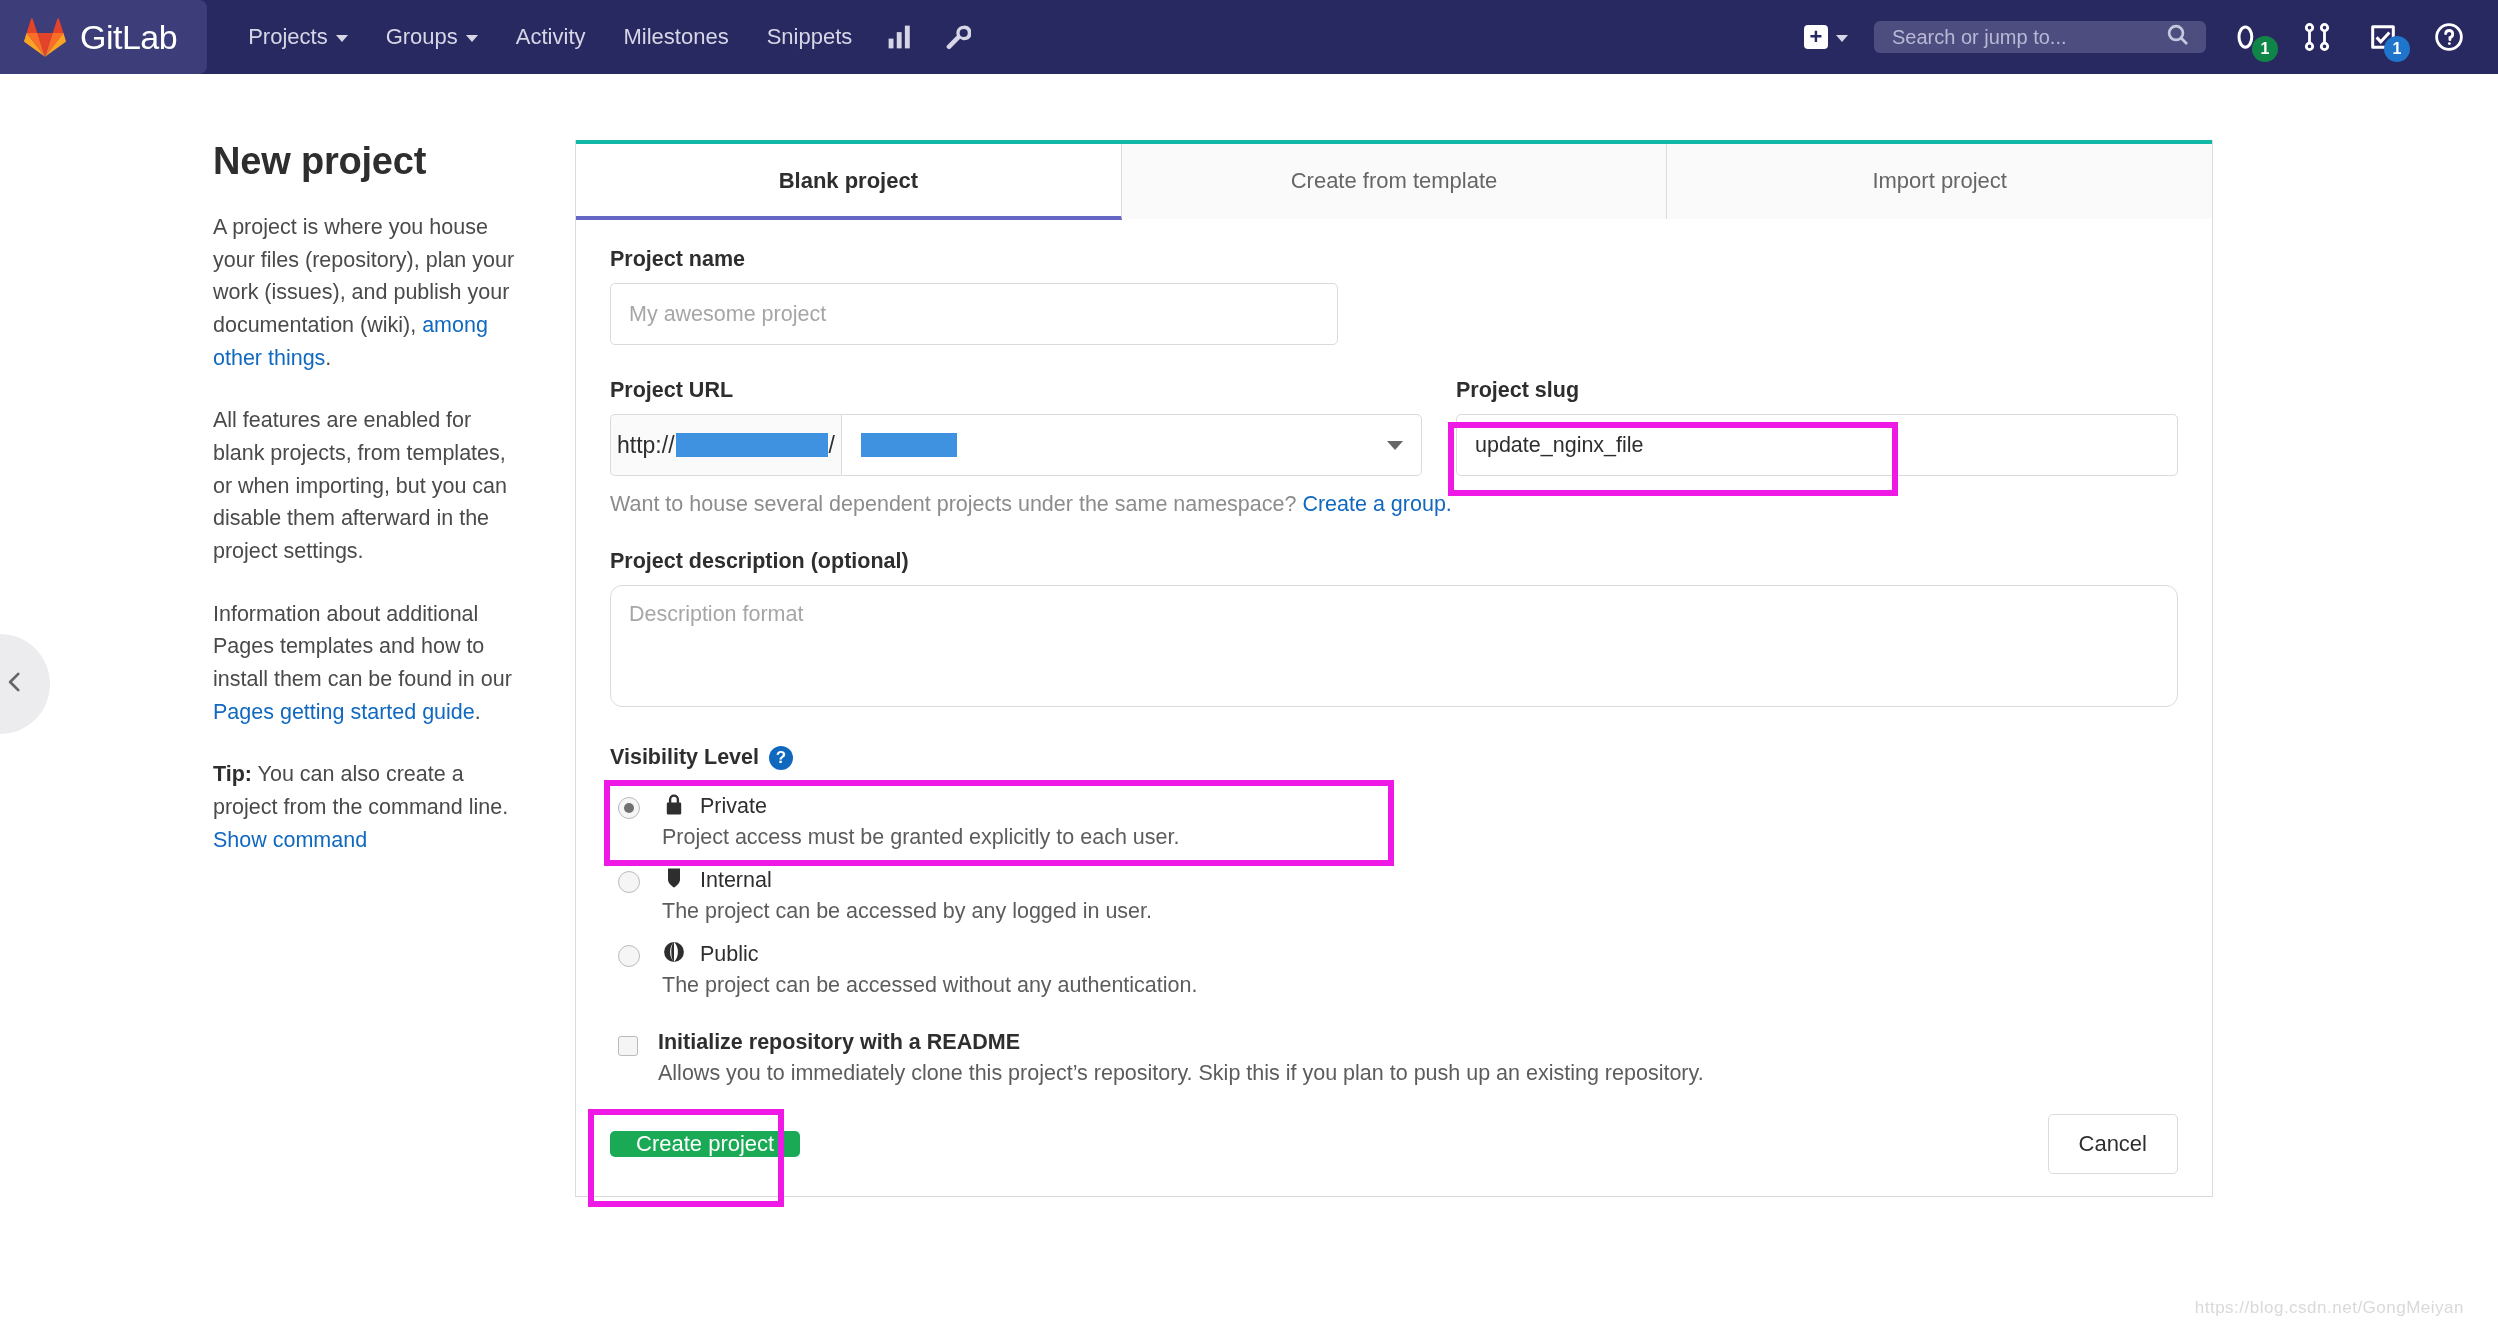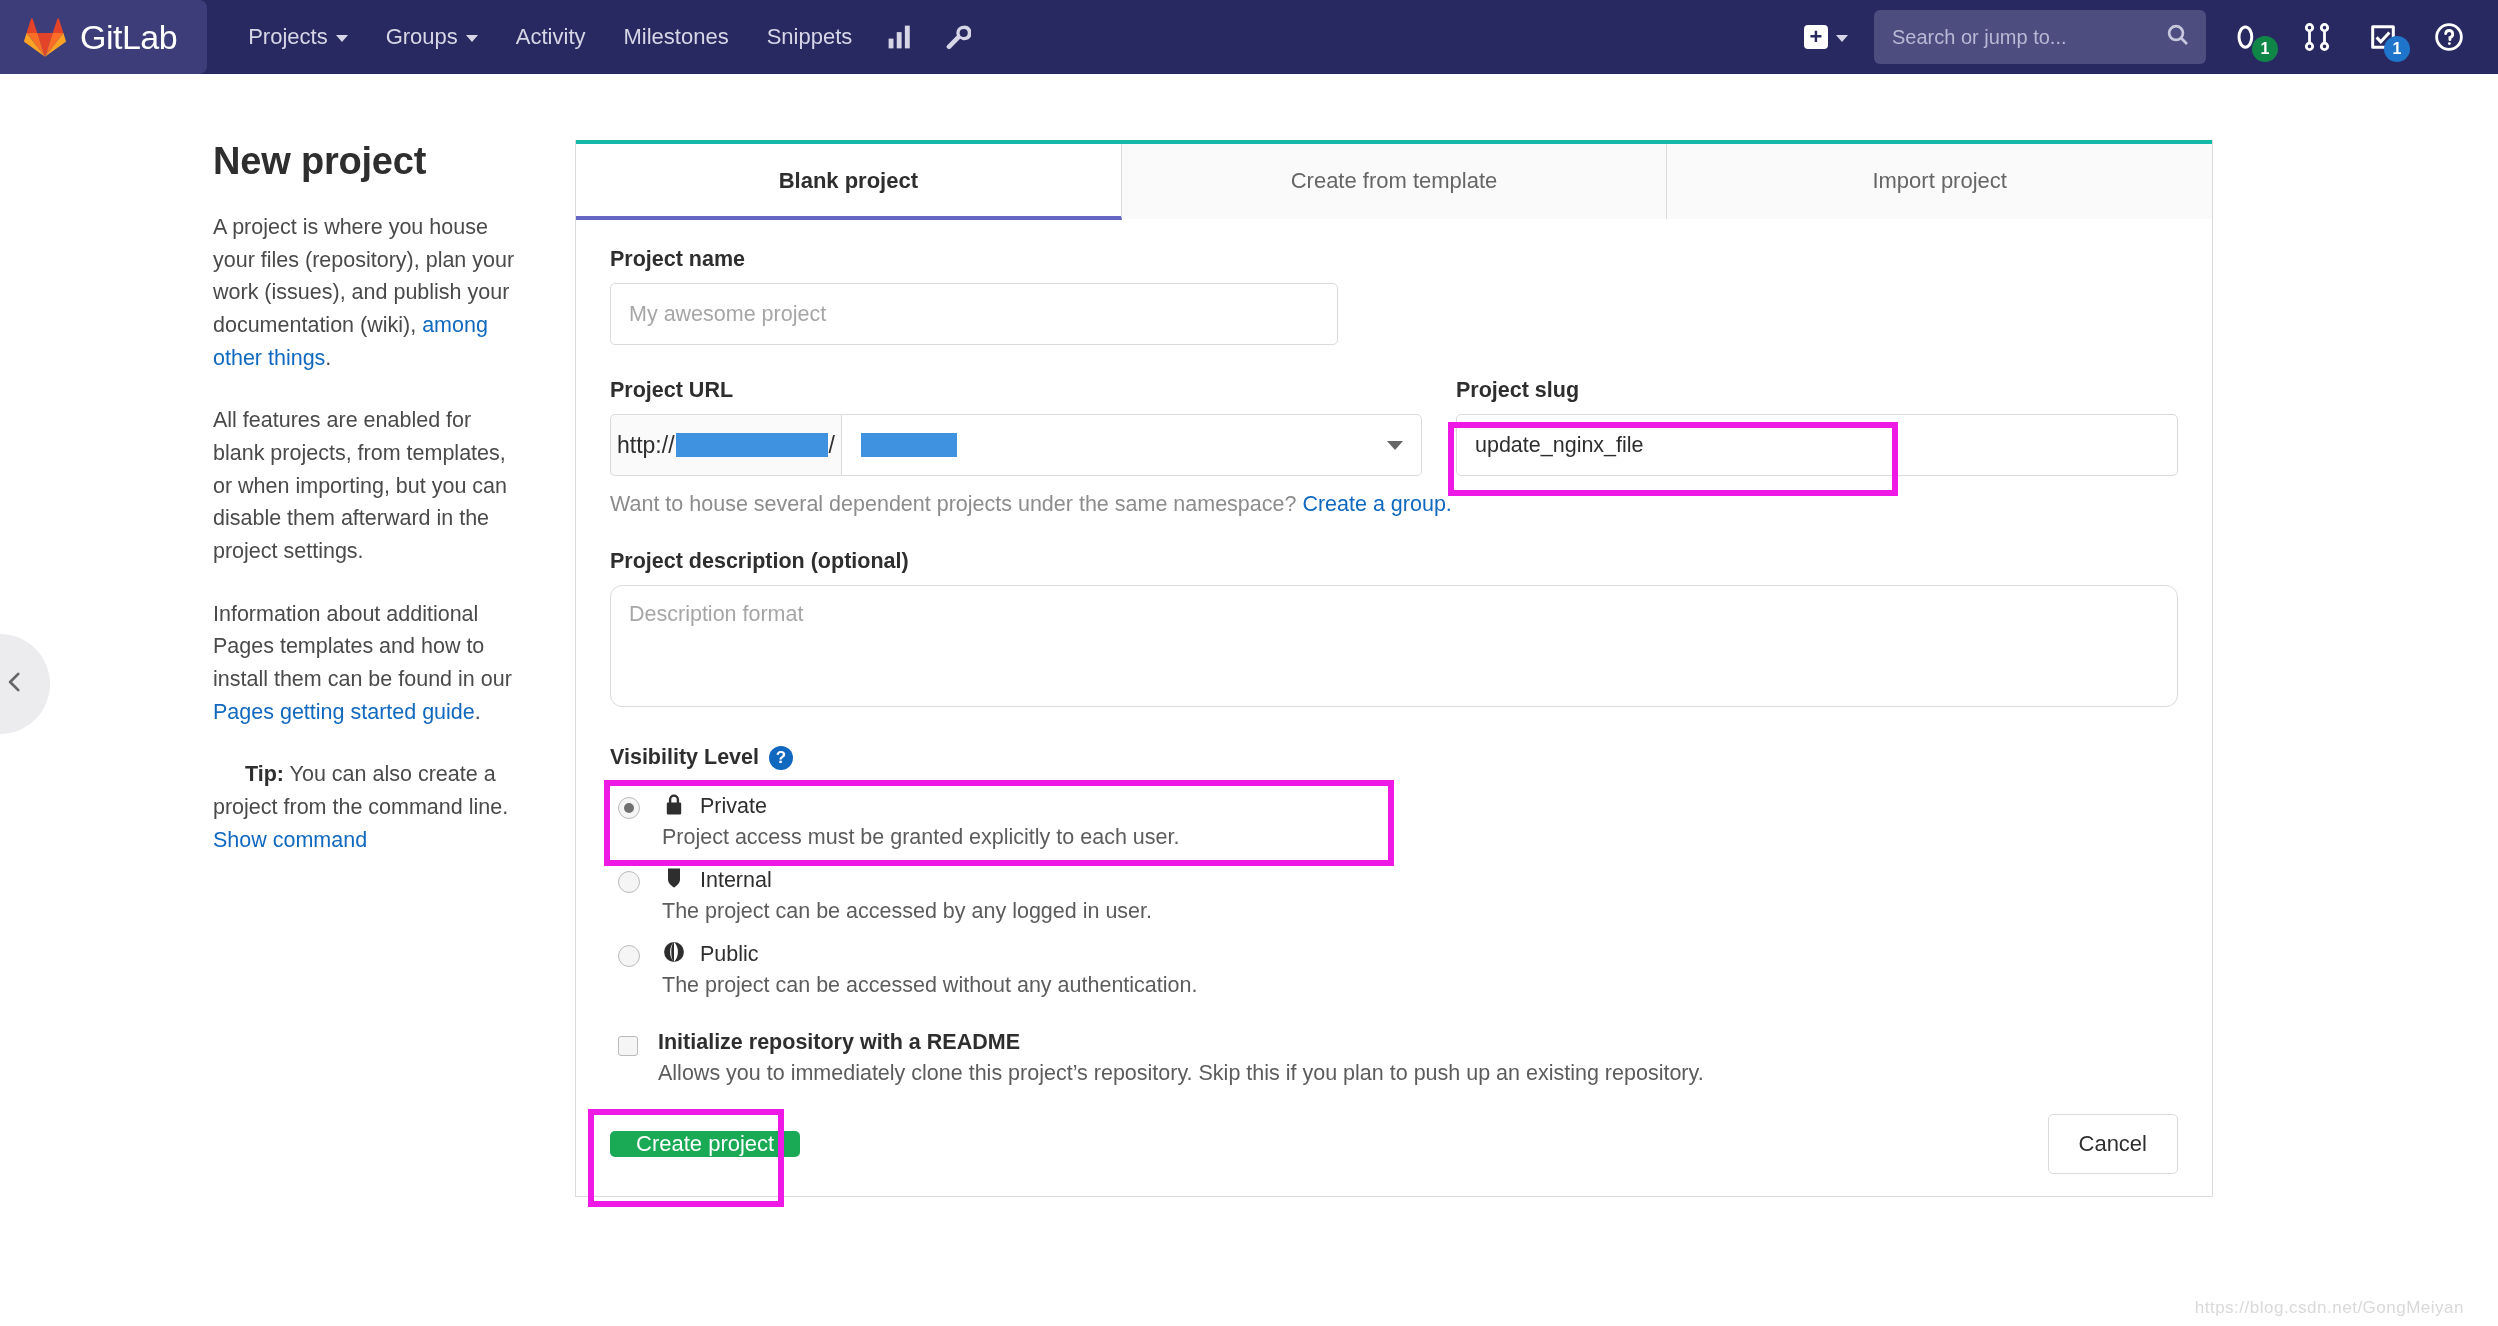--- a/index.html
+++ b/index.html
@@ -45,21 +45,21 @@
   .nav-right { margin-left:auto; display:flex; align-items:center; gap:0; }
   .plus-box {
     display:flex;align-items:center;gap:8px;padding:0 14px;cursor:pointer;
   }
   .plus-sq {
     width:24px;height:24px;border-radius:4px;background:#fff;
     display:flex;align-items:center;justify-content:center;
     color:#292961;font-size:22px;font-weight:700;line-height:1;
   }
   .search-box {
-    width:332px;height:54px;background:#4d4d80;border-radius:6px;
+    width:332px;height:32px;background:#4d4d80;border-radius:6px;
     display:flex;align-items:center;padding:0 16px;margin:0 12px;cursor:text;
   }
   .search-box input {
     background:transparent;border:none;outline:none;color:#fff;
     font-size:20px;font-family:inherit;flex:1;
   }
   .search-box input::placeholder { color:#b9b9d6; }
   .badge-icon { position:relative; padding:0 18px; cursor:pointer; display:flex; align-items:center;}
   .badge {
     position:absolute; top:14px; right:6px;
@@ -76,21 +76,21 @@
     width: 575px;
     padding: 66px 55px 0 213px;
   }
   .left-col h1 {
     font-size:38px; font-weight:600; margin:0 0 28px 0; color:#2e2e2e; letter-spacing:-0.2px;
   }
   .left-col p {
     font-size:21.5px; line-height:1.52; margin:0 0 30px 0; color:#4a4a4a;
   }
   .left-col a { color:#1068bf; text-decoration:none; }
-  .left-col b { font-weight:700; color:#2e2e2e;margin-left:32px; }
+  .left-col b { font-weight:700; color:#2e2e2e; }
 
   .collapse-handle {
     position:absolute; left:-50px; top:560px;
     width:100px;height:100px;border-radius:50%;
     background:#ececef; display:flex;align-items:center;justify-content:flex-end;
     padding-right:22px; cursor:pointer;
   }
 
   .right-col {
     flex:1;

